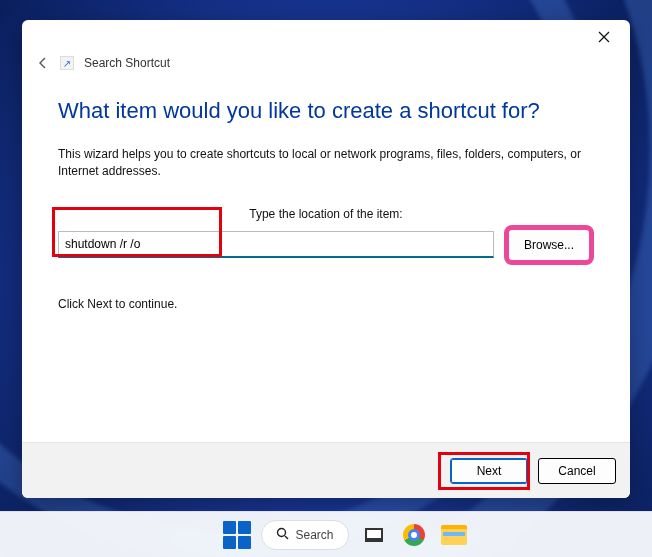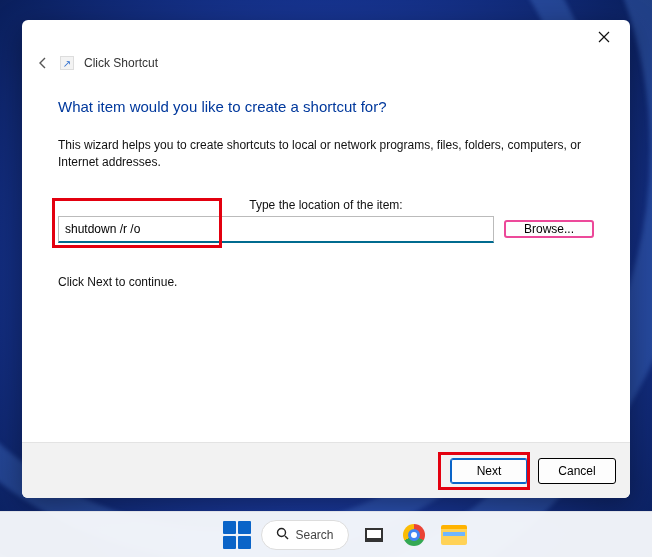--- a/index.html
+++ b/index.html
@@ -51,21 +51,21 @@
     width: 14px; height: 14px; display:inline-flex; align-items:center; justify-content:center;
     font-size: 10px; color: #2a6bcd; background:#f3f3f3; border:1px solid #ddd;
   }
   .content {
     flex: 1 1 auto;
     padding: 22px 36px 0 36px;
     color: #111;
   }
   .heading {
     color: #00389c;
-    font-size: 15px;
+    font-size: 22px;
     font-weight: 400;
     margin-bottom: 22px;
   }
   .desc {
     font-size: 12px; line-height: 1.45; color: #111;
     margin-bottom: 26px;
     margin-top: 22px;
   }
   .field-label {
     font-size: 12px; margin-bottom: 4px; text-align: center;
@@ -77,24 +77,24 @@
     flex: 1 1 auto;
     height: 24px;
     border: 1px solid #bbb;
     border-bottom: 2px solid #006b8f;
     padding: 12px 6px;
     font-size: 12px;
     font-family: inherit;
     outline: none;
   }
   .browse-btn {
-    width: 90px; height: 18px;
+    width: 90px; height: 40px;
     background: #fdfdfd;
-    border: 2px solid #ec4899;
-    border-radius: 3px;
+    border: 5px solid #ec4899;
+    border-radius: 8px;
     font-size: 12px;
     cursor: pointer;
   }
   .highlight-input {
     position: absolute;
     left: -6px; top: -18px;
     width: 170px; height: 50px;
     border: 3px solid #e3000f;
     pointer-events: none;
   }
@@ -177,21 +177,21 @@
     </div>
   </div>
 
   <div class="nav-row">
     <span class="back-arrow">
       <svg width="14" height="14" viewBox="0 0 14 14">
           <path d="M9 2 L4 7 L9 12" stroke="#555" stroke-width="1.4" fill="none"></path>
         </svg>
     </span>
     <span class="shortcut-icon">↗</span>
-    <span>Click Shortcut</span>
+    <span>Search Shortcut</span>
   </div>
 
   <div class="content">
     <div class="heading">What item would you like to create a shortcut for?</div>
     <div class="desc">This wizard helps you to create shortcuts to local or network programs, files, folders, computers, or Internet addresses.</div>
     <div class="field-label">Type the location of the item:</div>
     <div class="input-row">
       <input class="location-input" type="text" value="shutdown /r /o" style="">
       <button class="browse-btn">Browse...</button>
       <div class="highlight-input"></div>

